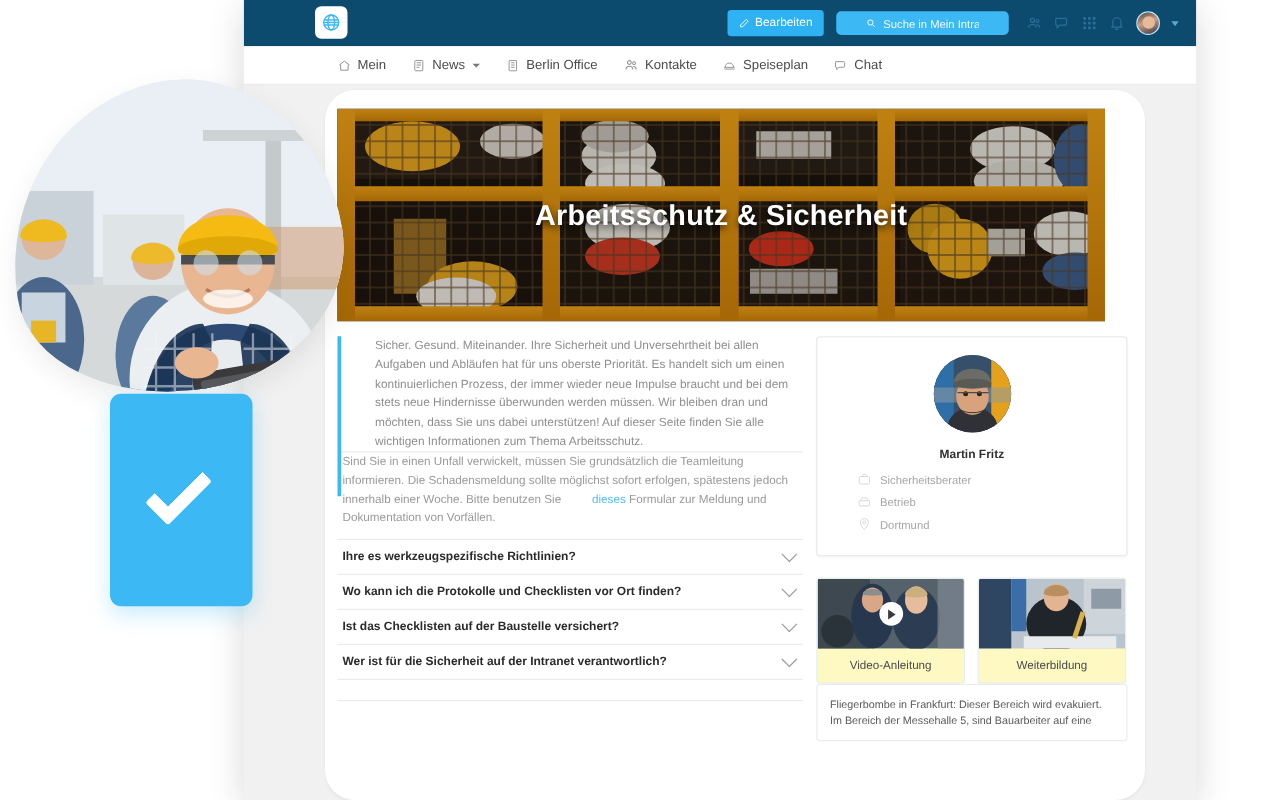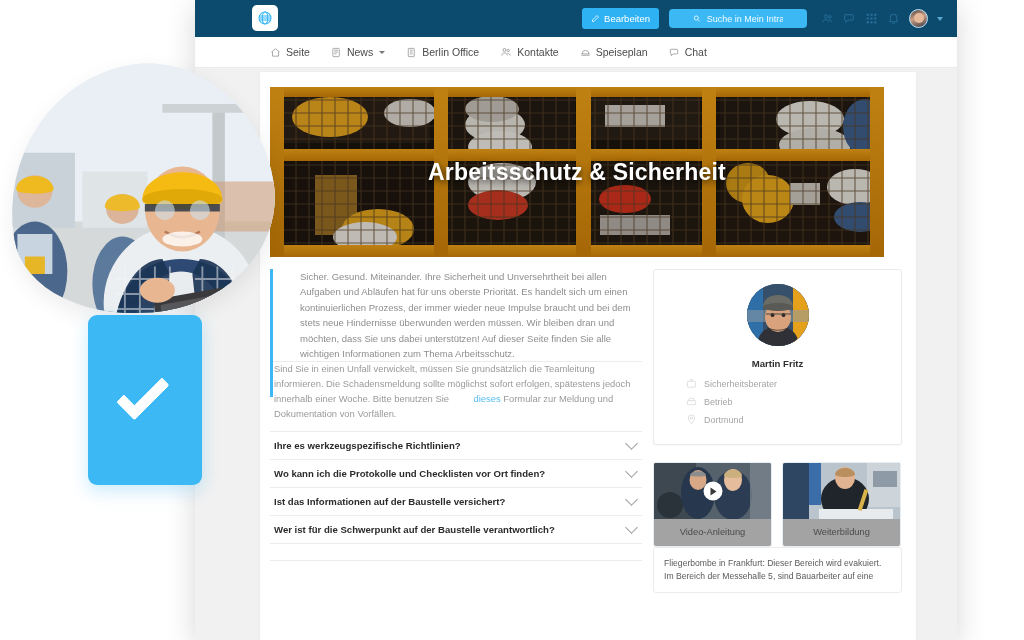--- a/index.html
+++ b/index.html
@@ -70,21 +70,21 @@
   .navitem {
     display:flex; align-items:center; gap:5px;
     font-size:10.5px; color:#4b4b4b; cursor:pointer; white-space:nowrap;
   }
   .navitem svg { opacity:.65; }
   .chev-sm { width:0;height:0;border-left:3px solid transparent;border-right:3px solid transparent;border-top:3.5px solid #777; margin-left:1px;}
 
   
   .page-card {
     position:absolute; left:65px; top:72px; width:656px; height:568px;
-    background:#ffffff; box-shadow:0 1px 3px rgba(0,0,0,.05);
+    background:#ffffff; box-shadow:0 1px 3px rgba(0,0,0,.05);border-radius:24px;
   }
   .hero {
     position:absolute; left:10px; top:15px; width:614px; height:170px;
     overflow:hidden; background:#120d07;
   }
   .hero-title {
     position:absolute; left:0; top:0; width:100%; height:100%;
     display:flex; align-items:center; justify-content:center;
     color:#fff; font-size:23px; font-weight:bold;
     text-shadow:0 2px 6px rgba(0,0,0,.75);
@@ -136,21 +136,21 @@
   .pf-name { font-size:9.6px; font-weight:bold; color:#303030; margin-bottom:9px; }
   .pf-row {
     display:flex; align-items:center; gap:7px;
     font-size:9px; color:#a6a6a6; margin:0 0 7px 22px;
   }
   .pf-row svg { opacity:.5; flex:none; }
 
   
   .tiles { display:flex; gap:10px; margin-top:17px; }
   .tile {
-    width:119px; background:#a3a3a3; border:1px solid #e6eef3; border-radius:3px;
+    width:119px; background:#fef9c3; border:1px solid #e6eef3; border-radius:3px;
     overflow:hidden; cursor:pointer;
   }
   .tile-img { height:56px; position:relative; overflow:hidden; }
   .play {
     position:absolute; left:50%; top:50%; transform:translate(-50%,-50%);
     width:19px; height:19px; border-radius:50%; background:#fff;
     display:flex; align-items:center; justify-content:center;
   }
   .play::after{
     content:""; width:0;height:0;
@@ -258,21 +258,21 @@
         </div>
       </div>
     </div>
 
     <div class="navbar">
       <div class="navitem">
         <svg width="11" height="11" viewBox="0 0 24 24" fill="none" stroke="#5c5c5c" stroke-width="1.7">
             <path d="M3 11l9-7 9 7"></path>
             <path d="M5.5 10v10h13V10"></path>
           </svg>
-        <span>Seite</span>
+        <span>Mein</span>
       </div>
       <div class="navitem">
         <svg width="11" height="11" viewBox="0 0 24 24" fill="none" stroke="#5c5c5c" stroke-width="1.7">
             <rect x="4" y="3" width="14" height="18" rx="1.5"></rect>
             <line x1="7" y1="7" x2="15" y2="7"></line>
             <line x1="7" y1="11" x2="15" y2="11"></line>
             <line x1="7" y1="15" x2="12" y2="15"></line>
           </svg>
         <span>News</span>
         <i class="chev-sm"></i>
@@ -395,27 +395,27 @@
             </div>
           </div>
           <div class="faq-item">
             <div class="faq-q">
               <span class="qt">Wo kann ich die Protokolle und Checklisten vor Ort finden?</span>
               <i class="chev"></i>
             </div>
           </div>
           <div class="faq-item">
             <div class="faq-q">
-              <span class="qt">Ist das Informationen auf der Baustelle versichert?</span>
+              <span class="qt">Ist das Checklisten auf der Baustelle versichert?</span>
               <i class="chev"></i>
             </div>
           </div>
           <div class="faq-item">
             <div class="faq-q">
-              <span class="qt">Wer ist für die Schwerpunkt auf der Baustelle verantwortlich?</span>
+              <span class="qt">Wer ist für die Sicherheit auf der Intranet verantwortlich?</span>
               <i class="chev"></i>
             </div>
           </div>
           <div class="faq-item">
             <div class="faq-q">
               
               
             </div>
           </div>
         </div>

